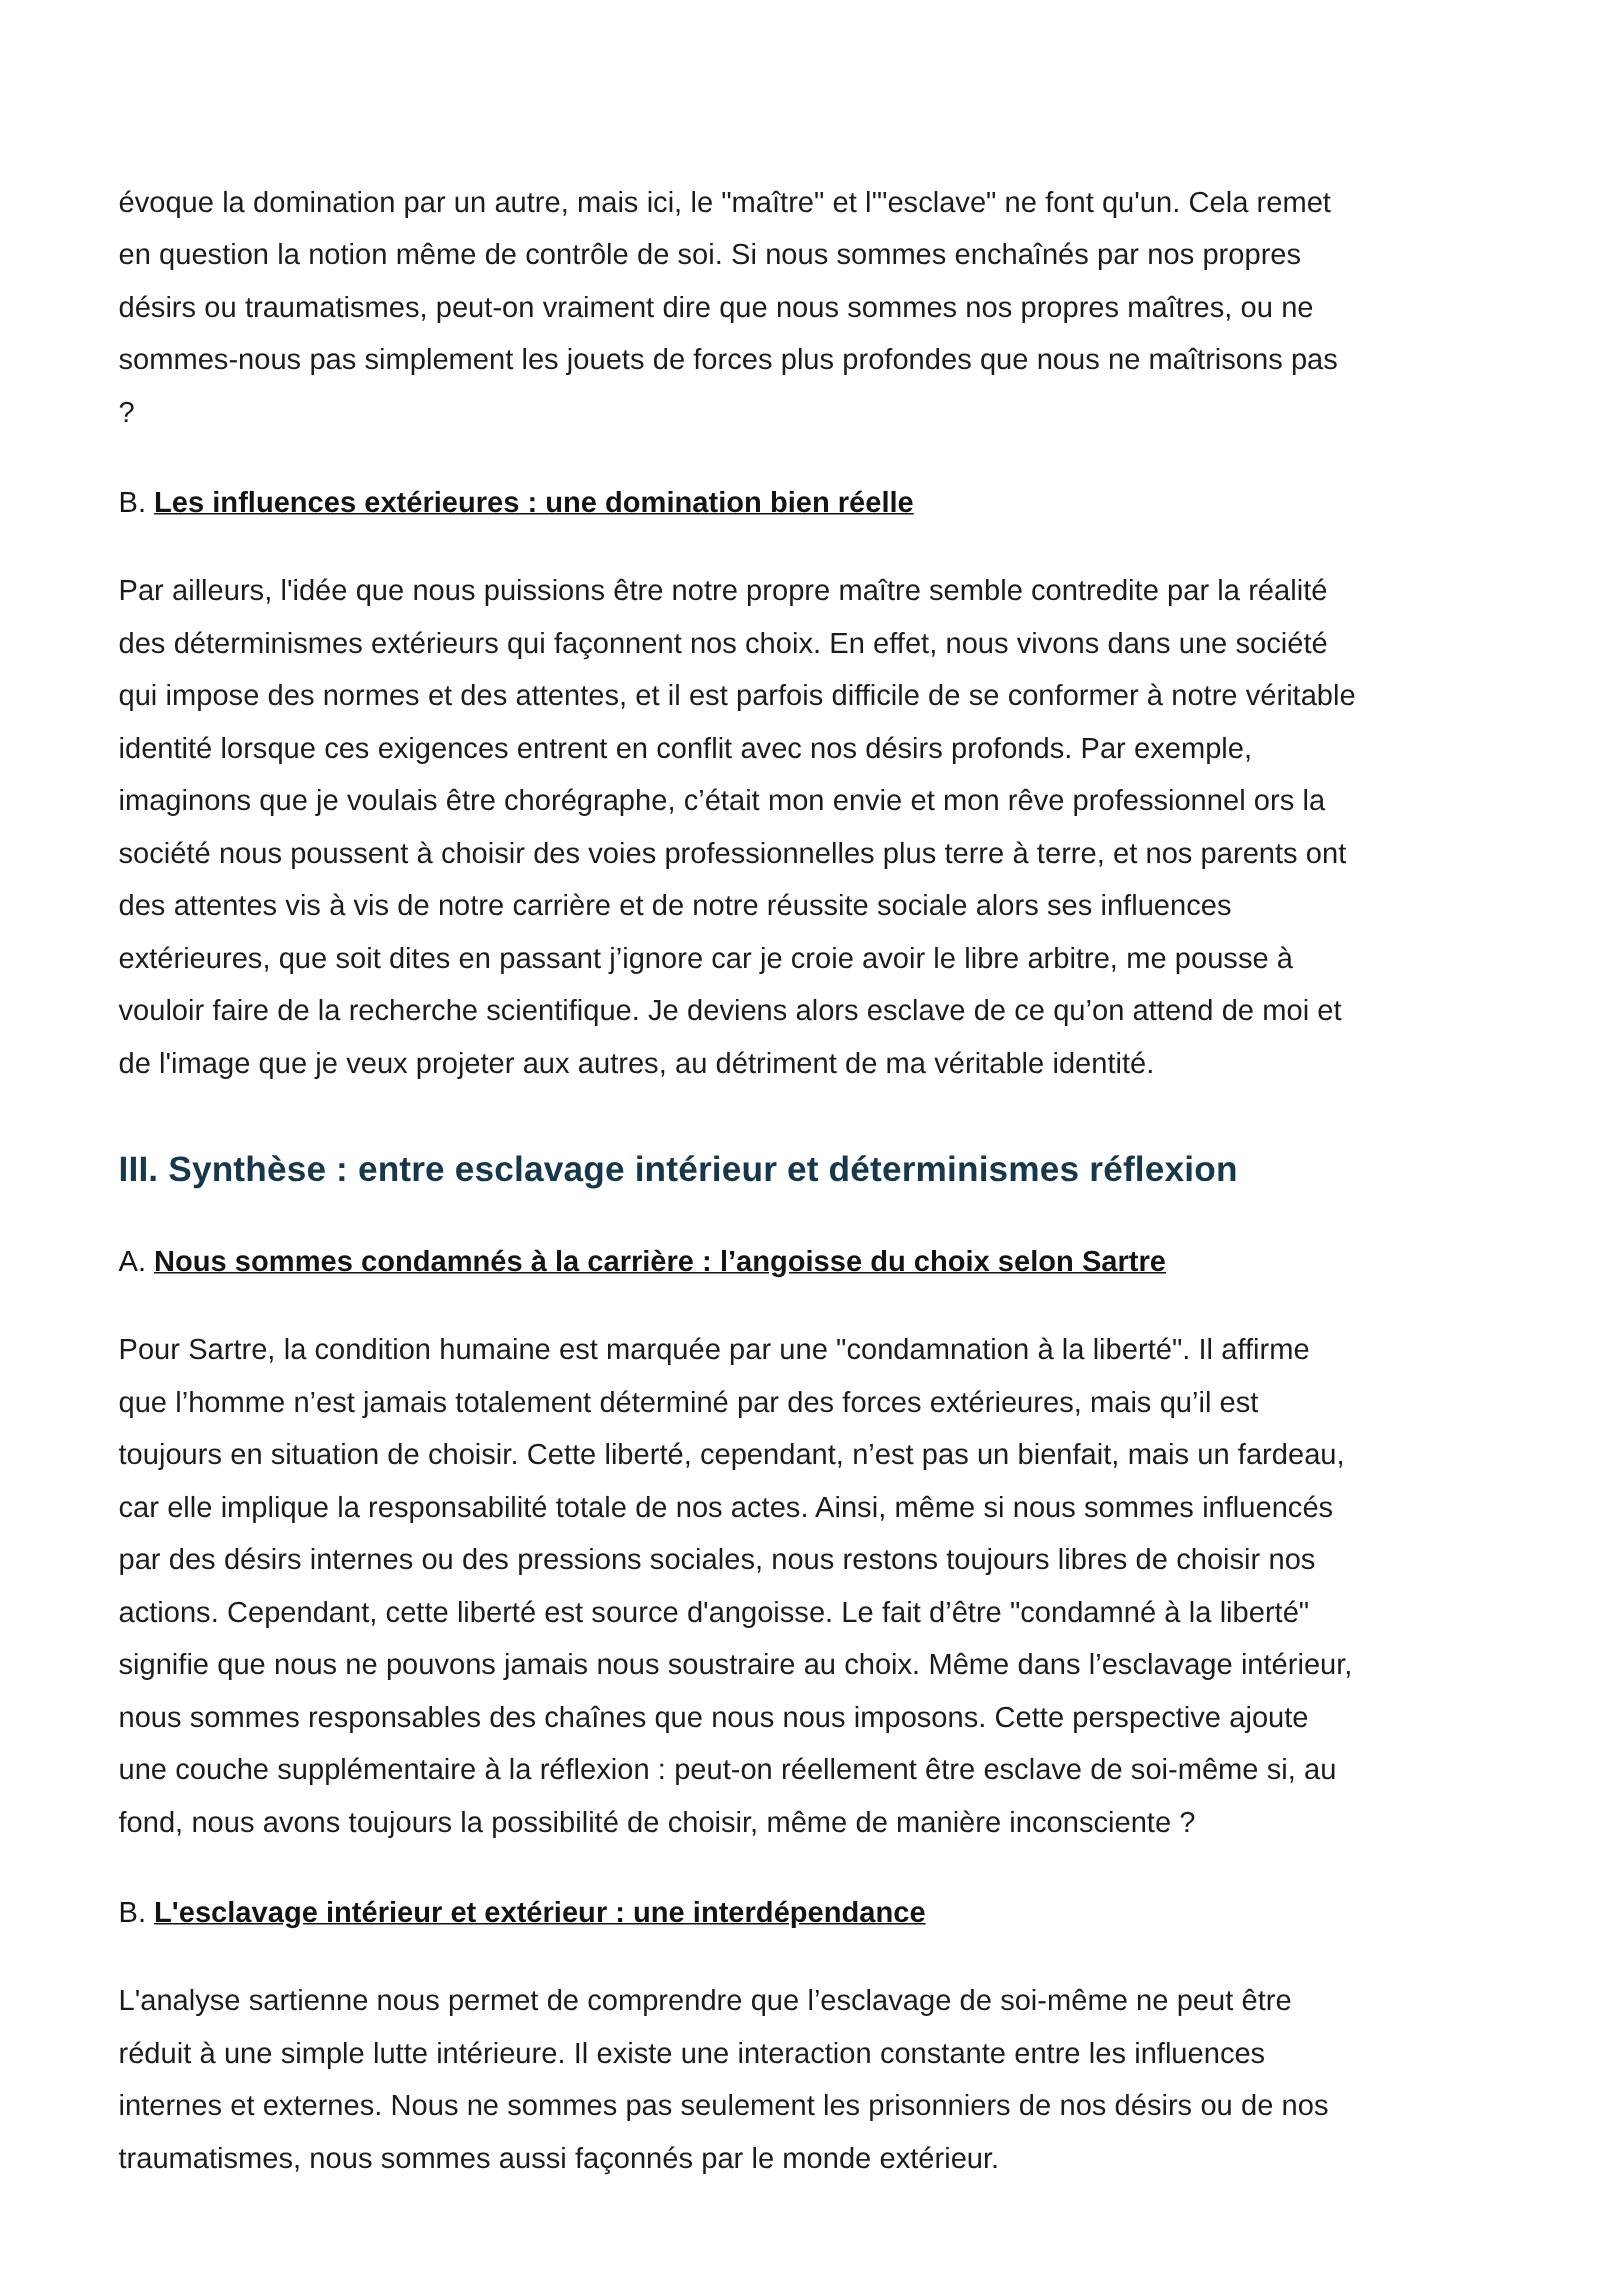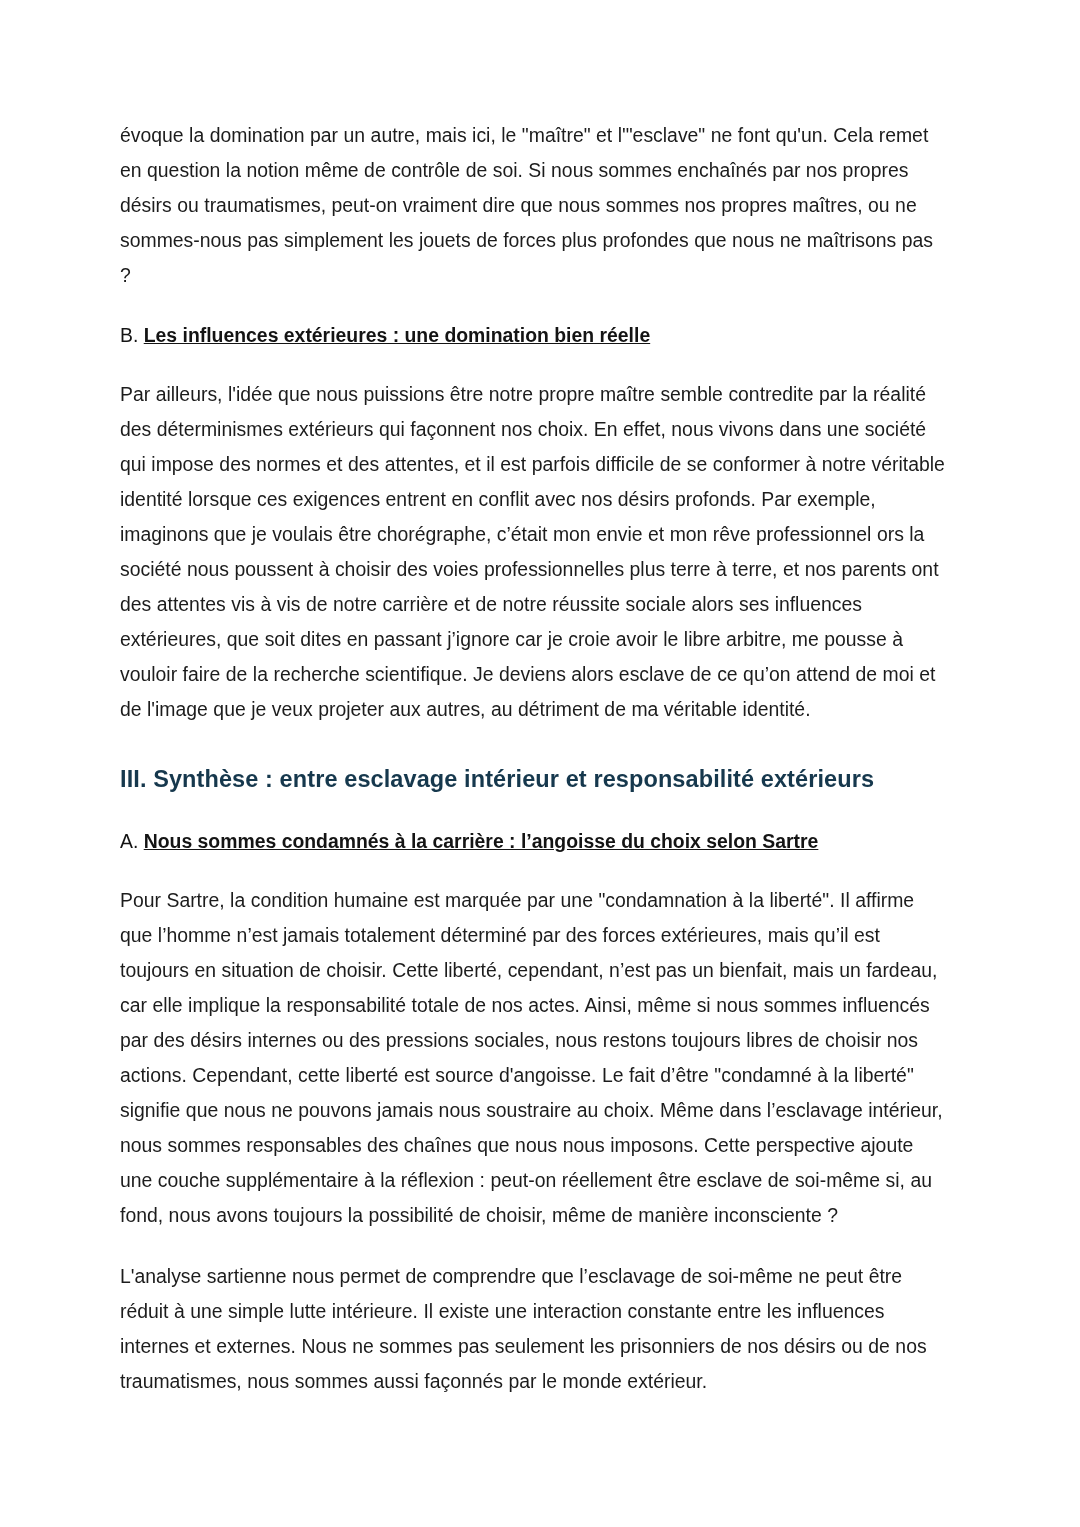--- a/index.html
+++ b/index.html
@@ -14,21 +14,21 @@
     height: 1527px;
     font-family: "Liberation Sans", sans-serif;
     -webkit-font-smoothing: antialiased;
   }
 
   .page {
     box-sizing: border-box;
     width: 1080px;
     height: 1527px;
     background: #ffffff;
-    padding: 118px 125px 0 120px;
+    padding: 118px 125px 0 79px;
   }
 
   .doc-body {
     width: 828px;
   }
 
   
   .para {
     margin: 0 0 26px 0;
     font-size: 19.4px;
@@ -79,26 +79,30 @@
 
     <p class="para">évoque la domination par un autre, mais ici, le "maître" et l'"esclave" ne font qu'un. Cela remet en question la notion même de contrôle de soi. Si nous sommes enchaînés par nos propres désirs ou traumatismes, peut-on vraiment dire que nous sommes nos propres maîtres, ou ne sommes-nous pas simplement les jouets de forces plus profondes que nous ne maîtrisons pas ?</p>
 
     <p class="subheading">
       <span class="sh-letter">B.</span>
       <span class="sh-text">Les influences extérieures : une domination bien réelle</span>
     </p>
 
     <p class="para">Par ailleurs, l'idée que nous puissions être notre propre maître semble contredite par la réalité des déterminismes extérieurs qui façonnent nos choix. En effet, nous vivons dans une société qui impose des normes et des attentes, et il est parfois difficile de se conformer à notre véritable identité lorsque ces exigences entrent en conflit avec nos désirs profonds. Par exemple, imaginons que je voulais être chorégraphe, c’était mon envie et mon rêve professionnel ors la société nous poussent à choisir des voies professionnelles plus terre à terre, et nos parents ont des attentes vis à vis de notre carrière et de notre réussite sociale alors ses influences extérieures, que soit dites en passant j’ignore car je croie avoir le libre arbitre, me pousse à vouloir faire de la recherche scientifique. Je deviens alors esclave de ce qu’on attend de moi et de l'image que je veux projeter aux autres, au détriment de ma véritable identité.</p>
 
-    <h2 class="section-heading">III. Synthèse : entre esclavage intérieur et responsabilité extérieurs</h2>
+    <h2 class="section-heading">III. Synthèse : entre esclavage intérieur et déterminismes réflexion</h2>
 
     <p class="subheading">
       <span class="sh-letter">A.</span>
       <span class="sh-text">Nous sommes condamnés à la carrière : l’angoisse du choix selon Sartre</span>
     </p>
 
     <p class="para">Pour Sartre, la condition humaine est marquée par une "condamnation à la liberté". Il affirme que l’homme n’est jamais totalement déterminé par des forces extérieures, mais qu’il est toujours en situation de choisir. Cette liberté, cependant, n’est pas un bienfait, mais un fardeau, car elle implique la responsabilité totale de nos actes. Ainsi, même si nous sommes influencés par des désirs internes ou des pressions sociales, nous restons toujours libres de choisir nos actions. Cependant, cette liberté est source d'angoisse. Le fait d’être "condamné à la liberté" signifie que nous ne pouvons jamais nous soustraire au choix. Même dans l’esclavage intérieur, nous sommes responsables des chaînes que nous nous imposons. Cette perspective ajoute une couche supplémentaire à la réflexion : peut-on réellement être esclave de soi-même si, au fond, nous avons toujours la possibilité de choisir, même de manière inconsciente ?</p>
 
+    <p class="subheading">
+      <span class="sh-letter">B.</span>
+      <span class="sh-text">L'esclavage intérieur et extérieur : une interdépendance</span>
+    </p>
 
     <p class="para">L'analyse sartienne nous permet de comprendre que l’esclavage de soi-même ne peut être réduit à une simple lutte intérieure. Il existe une interaction constante entre les influences internes et externes. Nous ne sommes pas seulement les prisonniers de nos désirs ou de nos traumatismes, nous sommes aussi façonnés par le monde extérieur.</p>
 
   </div>
 </div>
 
 </body></html>

